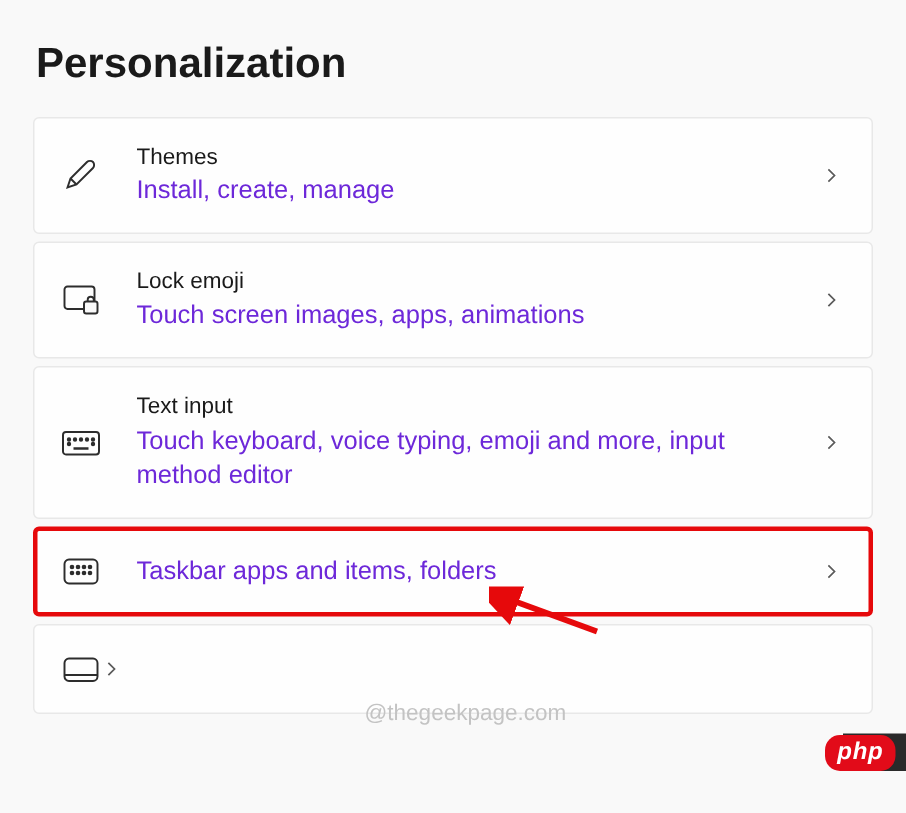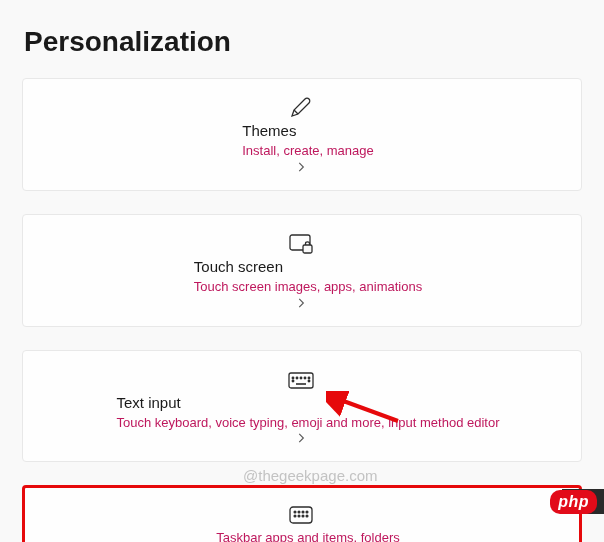--- a/index.html
+++ b/index.html
@@ -21,27 +21,26 @@
       color: #1a1a1a;
       padding: 26px 0 20px 24px;
     }
     .settings-list {
       padding: 0 22px;
     }
     .setting-item {
       background: #fefefe;
       border: 1px solid #e8e8e8;
       border-radius: 4px;
-      margin-bottom: 23px;
+      margin-bottom: 5px;
       padding: 16px 20px 16px 18px;
       display: flex;
       align-items: center;
       cursor: pointer;
       position: relative;
-      flex-direction: column;
     }
     .setting-item.highlighted {
       border: 3px solid #e6090b;
       padding: 14px 18px 14px 16px;
     }
     .item-icon {
       width: 26px;
       height: 26px;
       flex-shrink: 0;
       display: flex;
@@ -53,22 +52,22 @@
       flex: 1;
       margin-left: 24px;
       padding-right: 10px;
     }
     .item-title {
       font-size: 15px;
       color: #1a1a1a;
       line-height: 1.35;
     }
     .item-subtitle {
-      font-size: 13px;
-      color: #be185d;
+      font-size: 17px;
+      color: #6d28d9;
       margin-top: 1px;
       line-height: 1.35;
     }
     .chevron {
       flex-shrink: 0;
       color: #5a5a5a;
       display: flex;
       align-items: center;
     }
     .watermark {
@@ -135,21 +134,21 @@
 
   <div class="setting-item">
     <span class="item-icon">
       <svg width="26" height="22" viewBox="0 0 26 22" fill="none" stroke="currentColor" stroke-width="1.3">
         <rect x="2" y="2" width="20" height="15" rx="2"></rect>
         <rect x="15" y="12" width="9" height="8" rx="1.5" fill="#f9f9f9"></rect>
         <path d="M17.5 12 V10.5 C17.5 9.5 18.3 8.8 19.5 8.8 C20.7 8.8 21.5 9.5 21.5 10.5 V12"></path>
       </svg>
     </span>
     <div class="item-text">
-      <div class="item-title">Touch screen</div>
+      <div class="item-title">Lock emoji</div>
       <div class="item-subtitle">Touch screen images, apps, animations</div>
     </div>
     <span class="chevron">
       <svg width="14" height="14" viewBox="0 0 24 24" fill="none" stroke="currentColor" stroke-width="2">
           <path d="M9 5 L16 12 L9 19"></path>
         </svg>
     </span>
   </div>
 
   <div class="setting-item">

